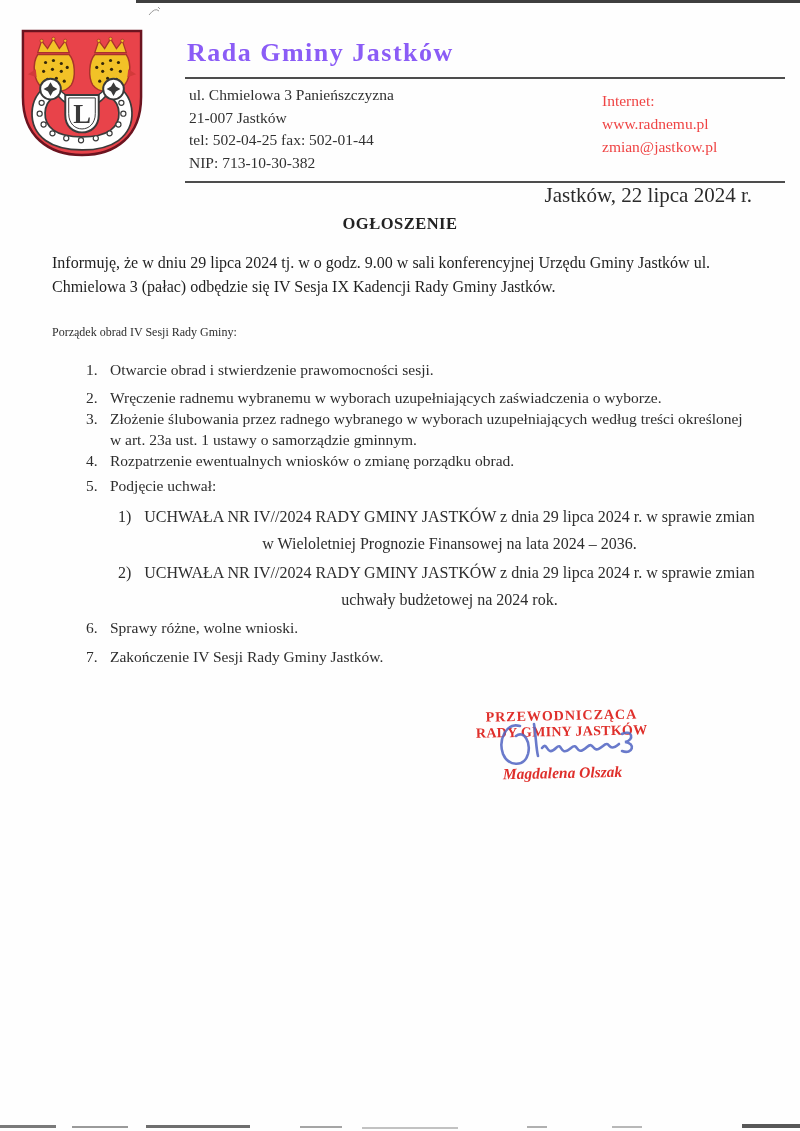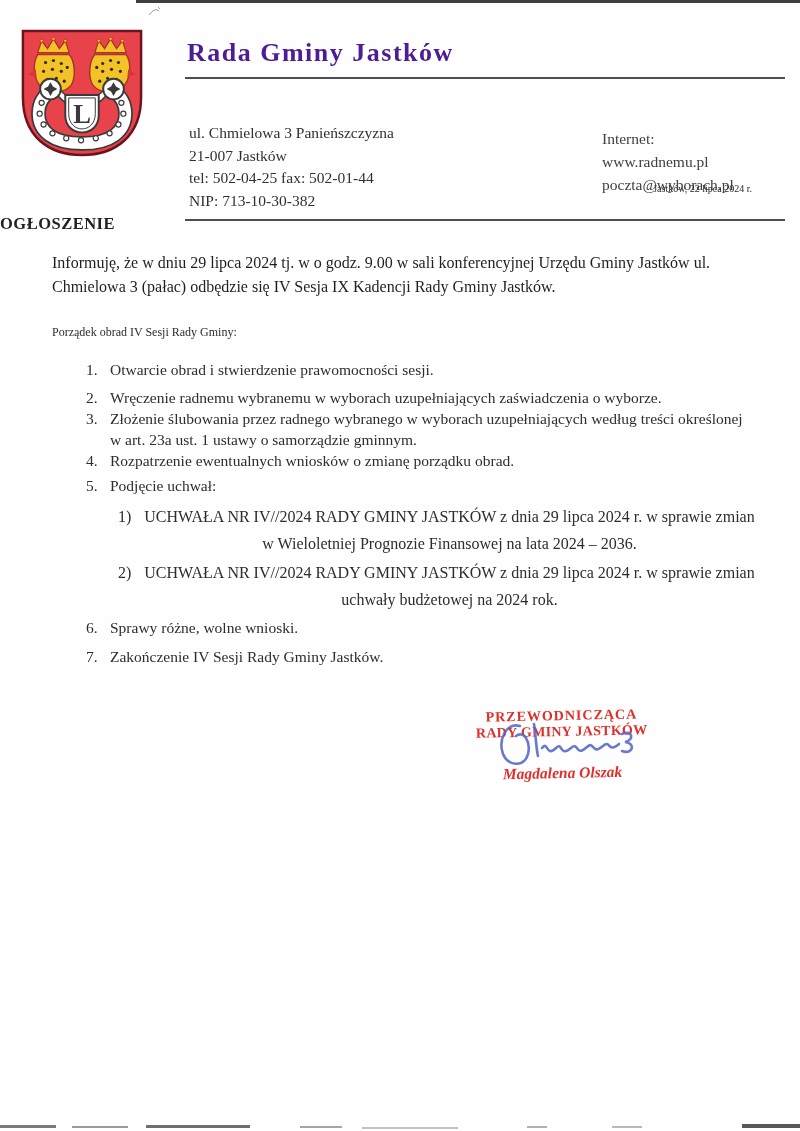--- a/index.html
+++ b/index.html
@@ -11,30 +11,30 @@
   
   .top-edge { position:absolute; top:0; left:136px; right:0; height:3px; background:#3f3f3f; }
   .curl-mark { position:absolute; top:4px; left:146px; }
   .bottom-seg { position:absolute; background:#666; }
 
   
   .crest { position:absolute; top:26px; left:18px; }
 
   
   .masthead { position:absolute; left:185px; top:38px; width:600px; }
-  .org-name { margin:0 0 9px 2px; font-size:26px; font-weight:bold; letter-spacing:1.5px; color:#4c1d95; }
+  .org-name { margin:0 0 9px 2px; font-size:26px; font-weight:bold; letter-spacing:1.5px; color:#8b5cf6; }
   .rule { height:2px; background:#4d4d4d; }
-  .addr-wrap { position:relative; padding:5px 0 7px 4px;margin-top:38px; }
+  .addr-wrap { position:relative; padding:5px 0 7px 4px; }
   .addr-left div { font-size:15.5px; line-height:22.5px; color:#303030; }
   .addr-right { position:absolute; left:417px; top:10px; }
-  .addr-right div { font-size:15.5px; line-height:23px; color:#404040; }
-
-  .dateline { position:absolute; top:183px; right:48px; font-size:10px; color:#2b2b2b; }
-
-  .doc-title { position:absolute; top:214px; left:0; right:0; text-align:left;
+  .addr-right div { font-size:15.5px; line-height:23px; color:#ef4444; }
+
+  .dateline { position:absolute; top:183px; right:48px; font-size:21px; color:#2b2b2b; }
+
+  .doc-title { position:absolute; top:214px; left:0; right:0; text-align:center;
                font-size:16.5px; font-weight:bold; letter-spacing:0.5px; color:#222; }
 
   .body { position:absolute; top:251px; left:52px; right:45px; }
   .intro { margin:0 0 22px 0; font-size:16px; font-weight:normal; line-height:24px; color:#1f1f1f; }
   .agenda-heading { margin:0 0 16px 0; font-size:12px; line-height:22px; }
 
   .li { display:flex; font-size:15.5px; line-height:21px; }
   .li .num { flex:none; width:24px; margin-left:34px; }
   .li .txt { flex:1; }
   .sub { display:flex; font-size:16px; line-height:27px; }
@@ -125,21 +125,21 @@
     <div class="addr-wrap">
       <div class="addr-left">
         <div>ul. Chmielowa 3 Panieńszczyzna</div>
         <div>21-007 Jastków</div>
         <div>tel: 502-04-25   fax: 502-01-44</div>
         <div>NIP: 713-10-30-382</div>
       </div>
       <div class="addr-right">
         <div>Internet:</div>
         <div>www.radnemu.pl</div>
-        <div>poczta@wyborach.pl</div>
+        <div>zmian@jastkow.pl</div>
       </div>
     </div>
     <div class="rule"></div>
   </div>
 
   <div class="dateline">Jastków,  22 lipca 2024 r.</div>
 
   <div class="doc-title">OGŁOSZENIE</div>
 
   <div class="body">

